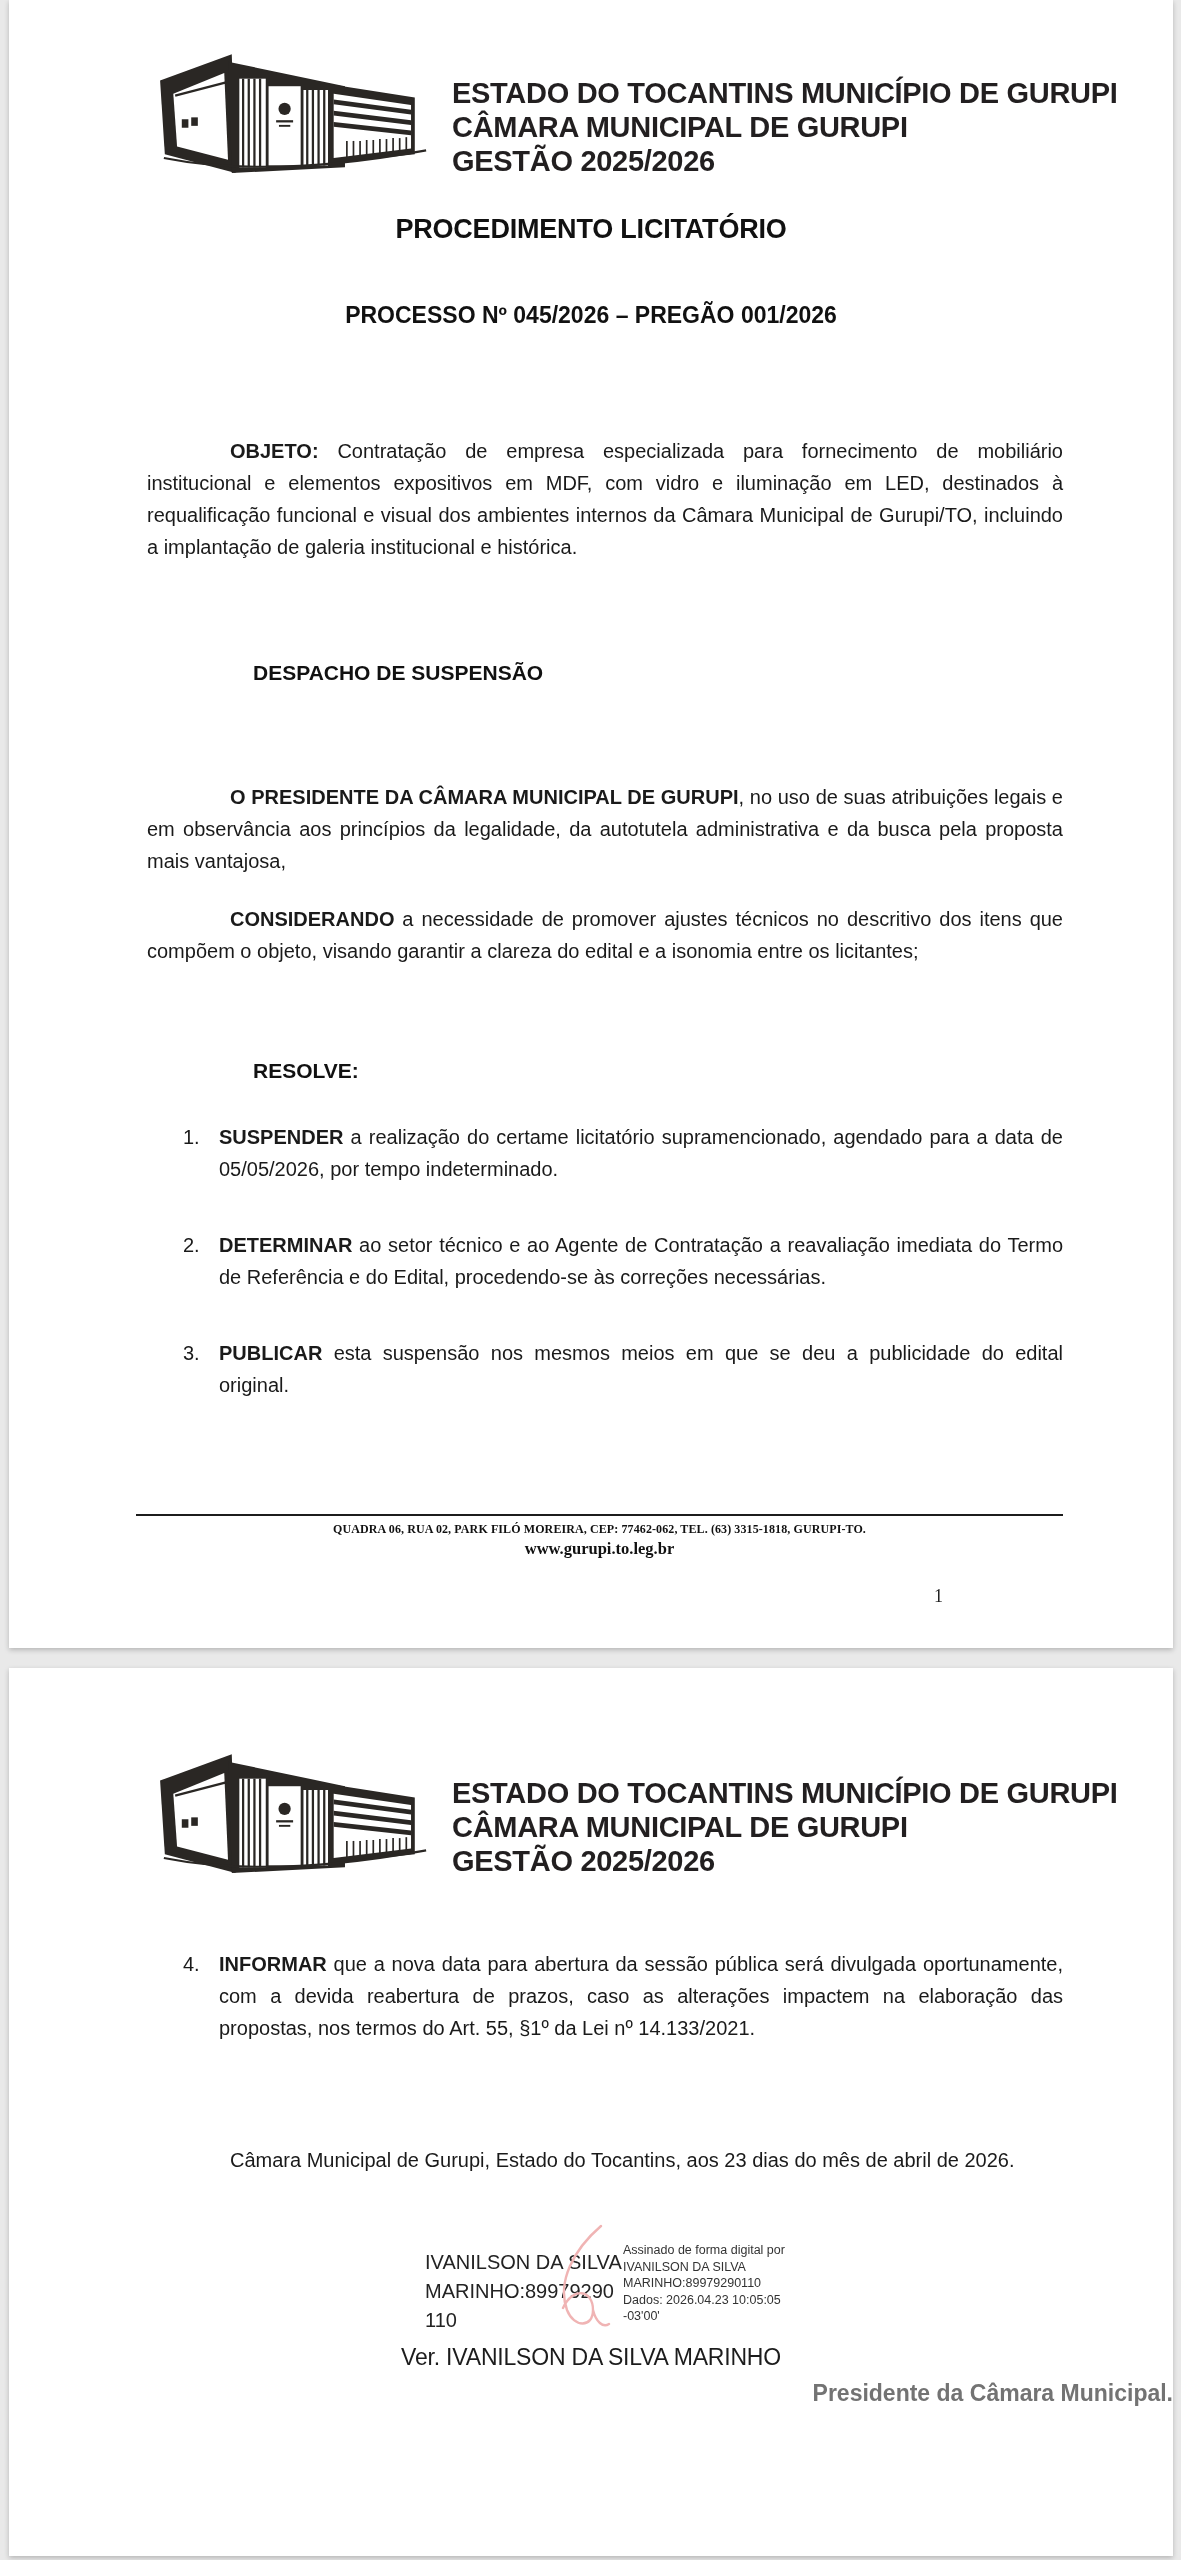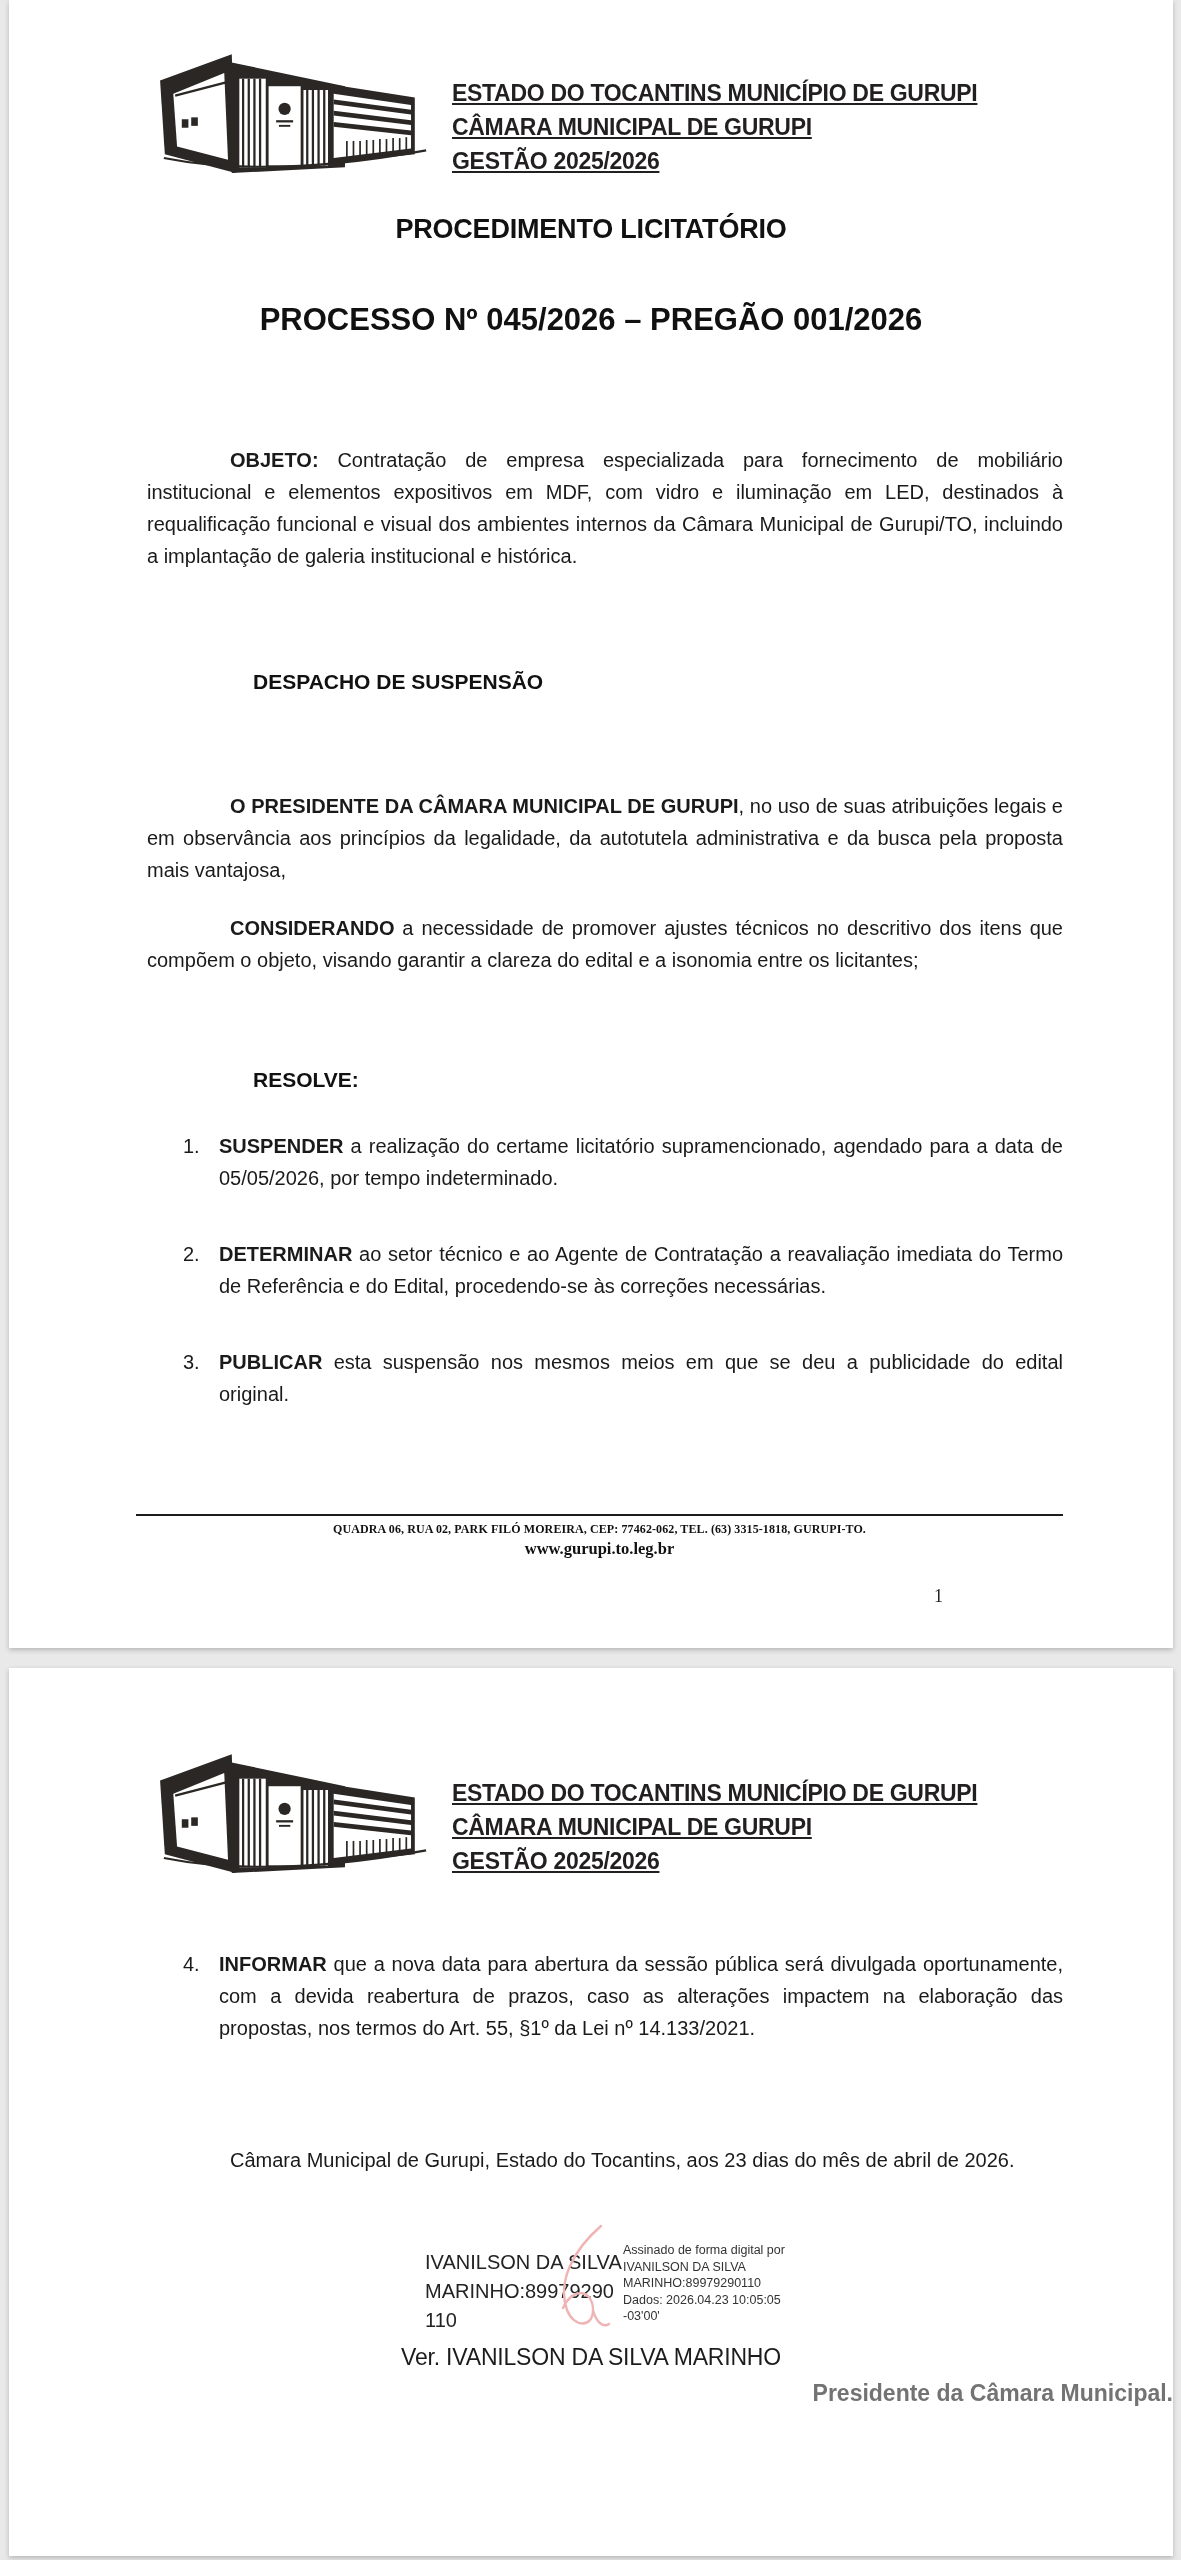--- a/index.html
+++ b/index.html
@@ -13,27 +13,27 @@
     position:relative;width:1164px;margin-left:9px;background:#ffffff;
     box-shadow:0 2px 5px rgba(0,0,0,0.22);
   }
   .page--1{height:1648px;margin-bottom:20px;}
   .page--2{height:888px;}
 
   
   .header-row{display:flex;align-items:flex-start;padding:46px 0 0 136px;}
   .page--2 .header-row{padding-top:78px;}
   .logo{width:283px;height:138px;flex:0 0 auto;}
-  .brand{margin-left:24px;padding-top:30px;font-weight:700;font-size:23px;
-         line-height:34px;letter-spacing:-0.3px;color:#221f20;text-decoration:underline;}
+  .brand{margin-left:24px;padding-top:30px;font-weight:700;font-size:29px;
+         line-height:34px;letter-spacing:-0.3px;color:#221f20;}
 
   
   .doc-title{margin-top:26px;text-align:center;font-weight:700;font-size:27px;
              line-height:38px;letter-spacing:-0.2px;color:#111;}
-  .process{margin-top:54px;text-align:center;font-weight:700;font-size:31px;color:#111;}
+  .process{margin-top:54px;text-align:center;font-weight:700;font-size:23px;color:#111;}
 
   
   .content{margin:0 110px 0 138px;font-size:20px;line-height:32px;text-align:justify;}
   .para{text-indent:83px;margin:0;}
   .b{font-weight:700;}
   .p-objeto{margin-top:106px;}
   .section-heading{margin:94px 0 0 106px;font-weight:700;font-size:21px;color:#111;}
   .p-presidente{margin-top:92px;}
   .p-considerando{margin-top:26px;}
   .h-resolve{margin-top:88px;}

